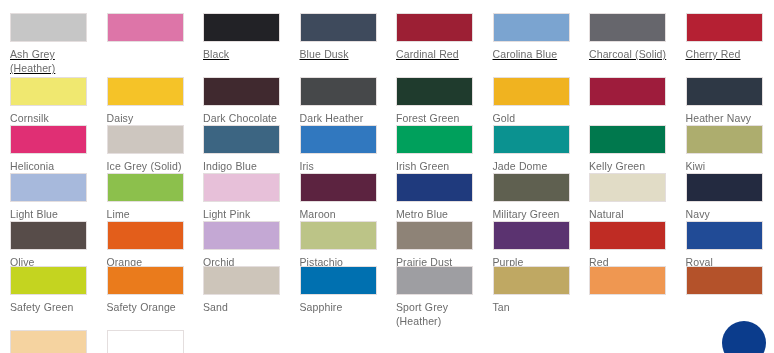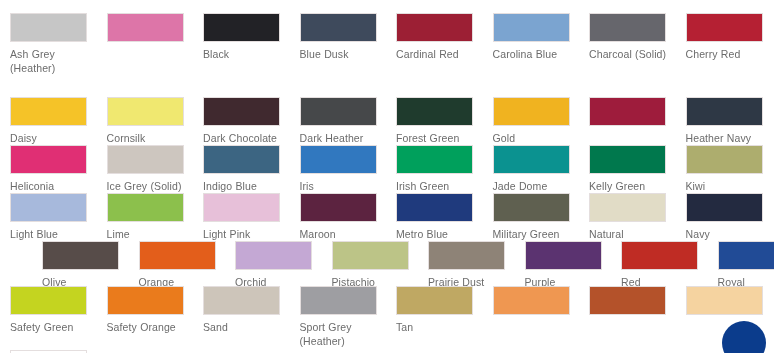--- a/index.html
+++ b/index.html
@@ -39,25 +39,25 @@
   }
   .swatch-label {
     font-size: 10.5px;
     line-height: 14px;
     color: #6b6b6b;
     letter-spacing: 0.01em;
     width: 90px;
     word-spacing: 0.02em;
   }
   
-  .row-h1 { height: 84px; }
+  .row-h1 { height: 64px; text-decoration: underline; }
   .row-h2 { height: 48px; }
   .row-h3 { height: 48px; }
   .row-h4 { height: 48px; }
-  .row-h5 { height: 45px; margin-left: 32px; }
+  .row-h5 { height: 45px; }
   .row-h6 { height: 64px; }
   .row-h7 { height: 48px; }
 
   #chat-bubble {
     position: absolute;
     right: 8px;
     bottom: -12px;
     width: 44px;
     height: 44px;
     border-radius: 50%;
@@ -93,28 +93,28 @@
     </div>
     <div class="swatch-cell row-h1">
       <div class="swatch-chip" style="background: rgb(102, 102, 108);"></div>
       <div class="swatch-label">Charcoal (Solid)</div>
     </div>
     <div class="swatch-cell row-h1">
       <div class="swatch-chip" style="background: rgb(181, 32, 51);"></div>
       <div class="swatch-label">Cherry Red</div>
     </div>
     <div class="swatch-cell row-h2">
+      <div class="swatch-chip" style="background: rgb(240, 232, 112);"></div>
+      <div class="swatch-label">Cornsilk</div>
+    </div>
+    <div class="swatch-cell row-h2">
       <div class="swatch-chip" style="background: rgb(245, 195, 40);"></div>
       <div class="swatch-label">Daisy</div>
     </div>
     <div class="swatch-cell row-h2">
-      <div class="swatch-chip" style="background: rgb(240, 232, 112);"></div>
-      <div class="swatch-label">Cornsilk</div>
-    </div>
-    <div class="swatch-cell row-h2">
       <div class="swatch-chip" style="background: rgb(64, 41, 47);"></div>
       <div class="swatch-label">Dark Chocolate</div>
     </div>
     <div class="swatch-cell row-h2">
       <div class="swatch-chip" style="background: rgb(70, 72, 74);"></div>
       <div class="swatch-label">Dark Heather</div>
     </div>
     <div class="swatch-cell row-h2">
       <div class="swatch-chip" style="background: rgb(31, 59, 45);"></div>
       <div class="swatch-label">Forest Green</div>
@@ -232,20 +232,24 @@
     </div>
     <div class="swatch-cell row-h6">
       <div class="swatch-chip" style="background: rgb(234, 123, 28);"></div>
       <div class="swatch-label">Safety Orange</div>
     </div>
     <div class="swatch-cell row-h6">
       <div class="swatch-chip" style="background: rgb(205, 197, 186);"></div>
       <div class="swatch-label">Sand</div>
     </div>
     <div class="swatch-cell row-h6">
+      <div class="swatch-chip" style="background: rgb(0, 112, 176);"></div>
+      <div class="swatch-label">Sapphire</div>
+    </div>
+    <div class="swatch-cell row-h6">
       <div class="swatch-chip" style="background: rgb(158, 158, 162);"></div>
       <div class="swatch-label">Sport Grey (Heather)</div>
     </div>
     <div class="swatch-cell row-h6">
       <div class="swatch-chip" style="background: rgb(191, 168, 99);"></div>
       <div class="swatch-label">Tan</div>
     </div>
     <div class="swatch-cell row-h7">
       <div class="swatch-chip" style="background: rgb(239, 151, 81);"></div>
     </div>

